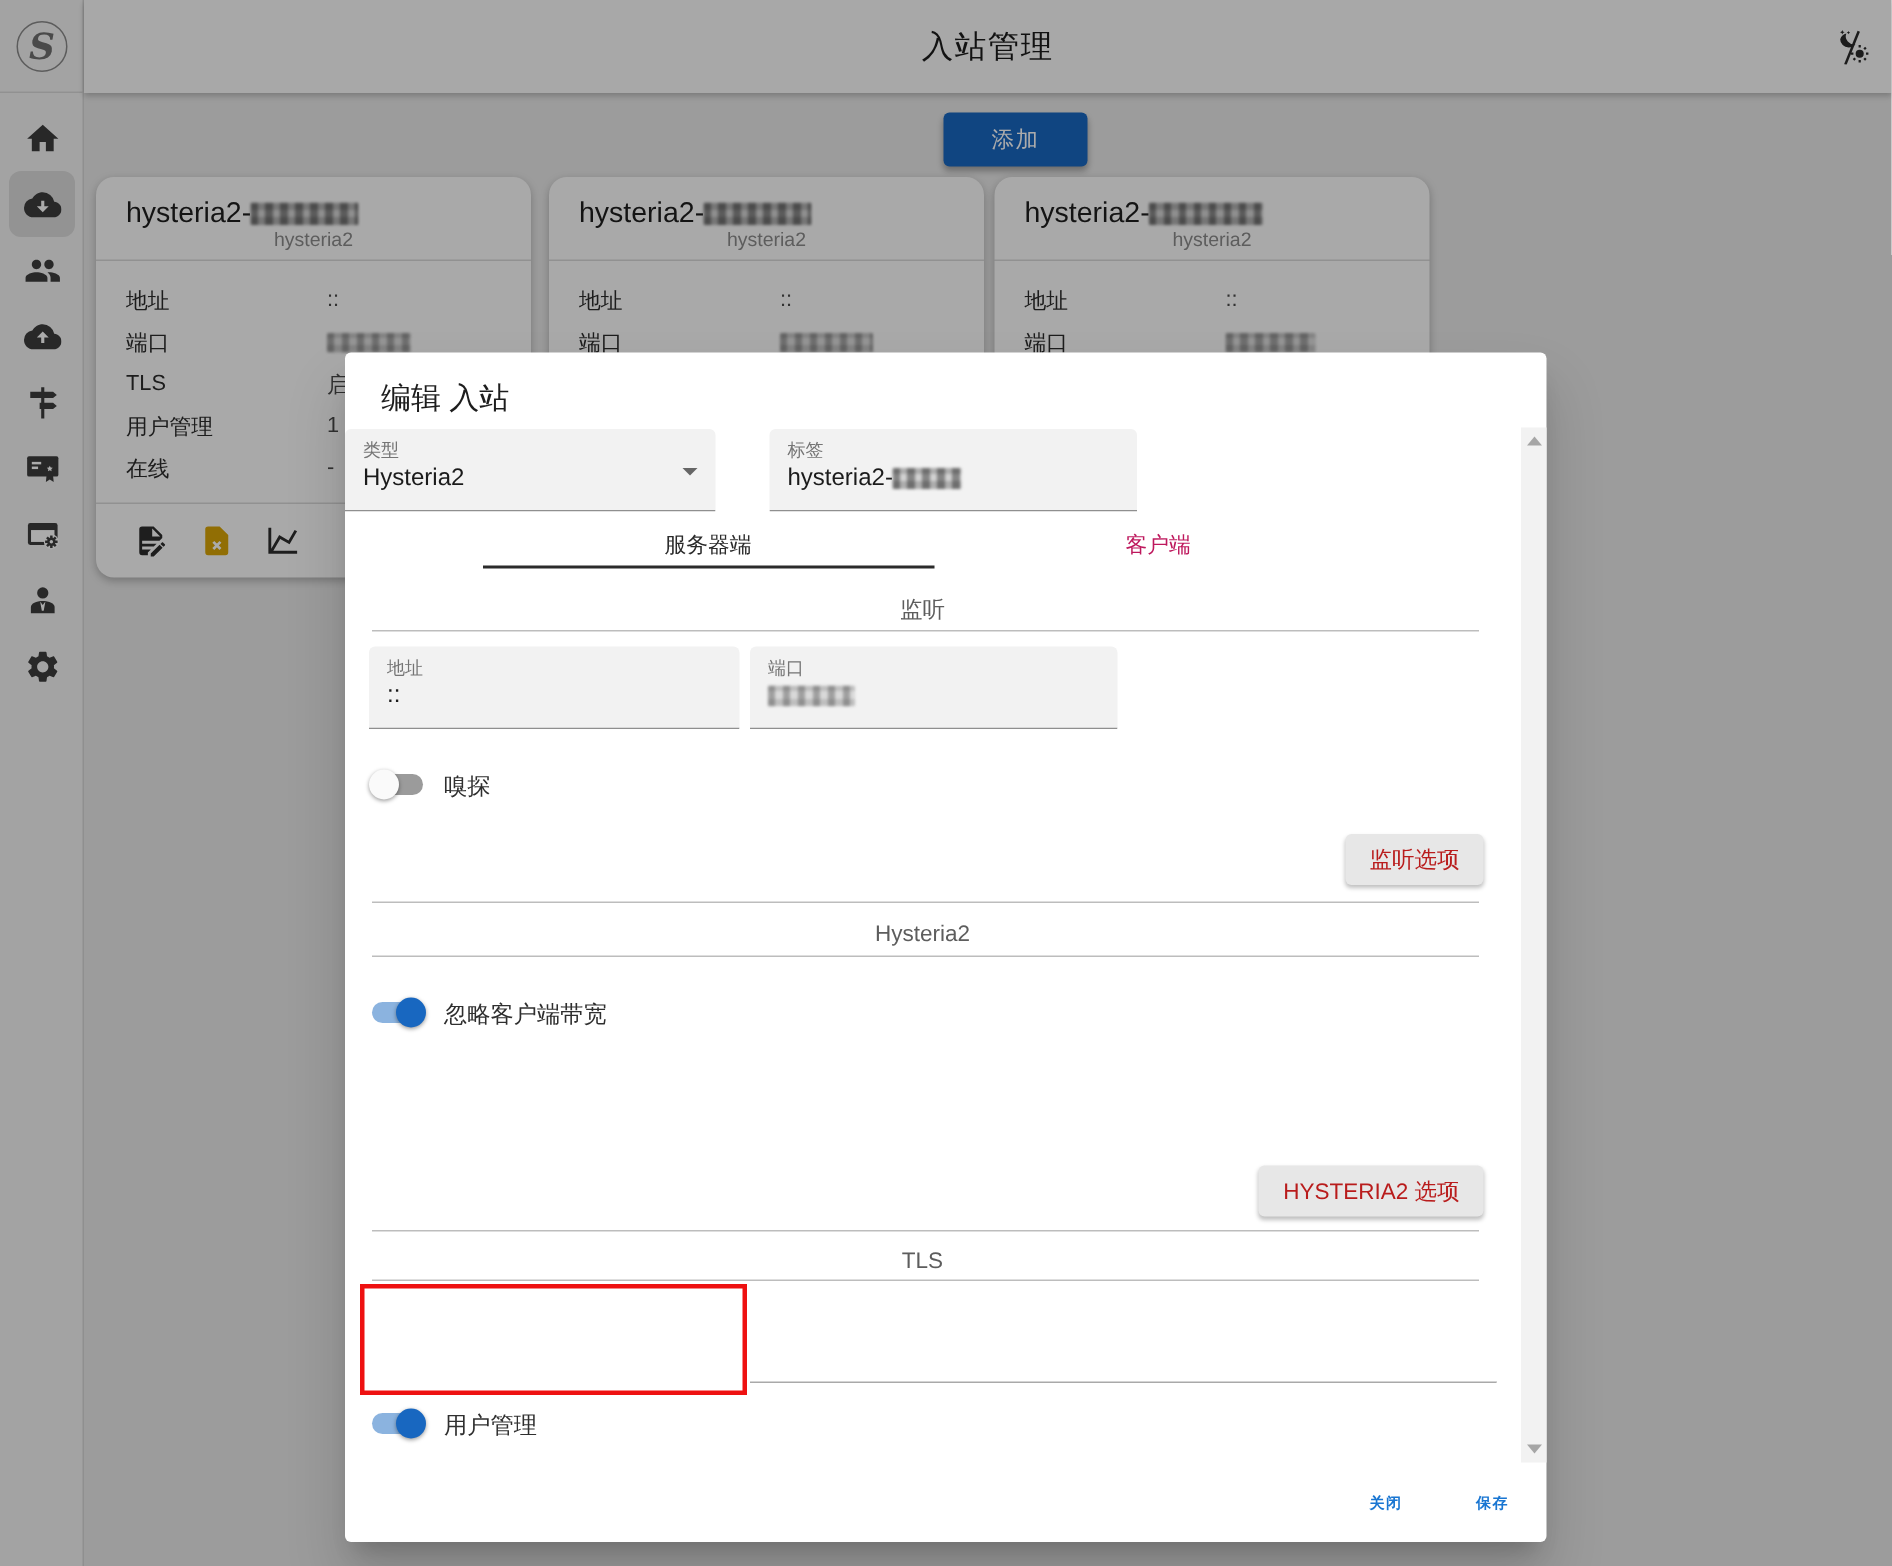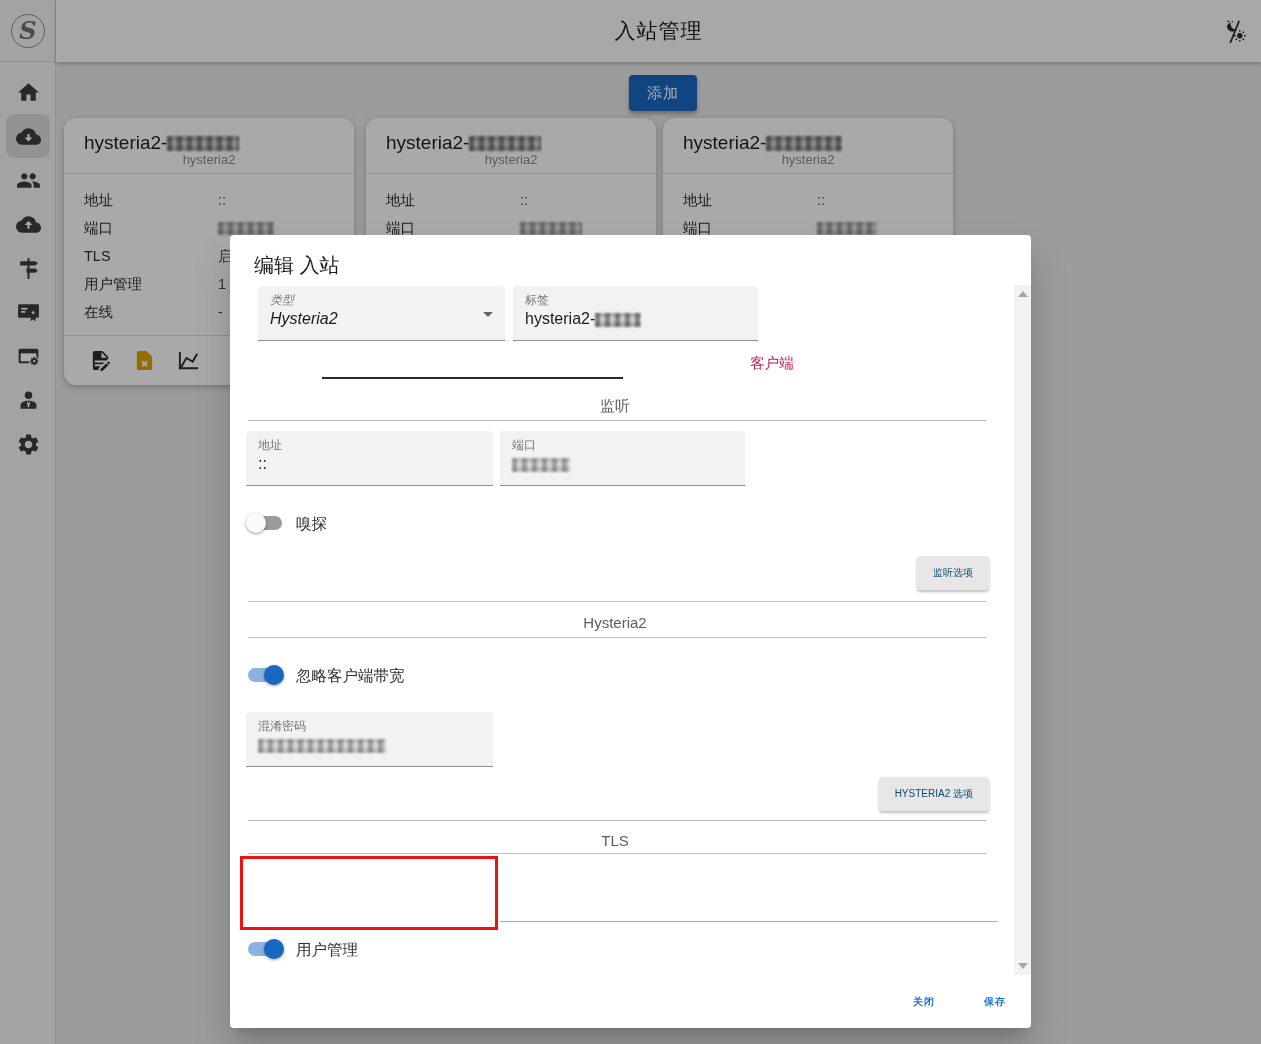--- a/index.html
+++ b/index.html
@@ -26,21 +26,21 @@
     box-shadow:0 2px 4px rgba(0,0,0,0.22); z-index:1; }
   .topbar-title { position:absolute; left:0; right:0; top:0; height:62px;
     display:flex; align-items:center; justify-content:center;
     font-size:21px; color:#1c1c1c; letter-spacing:1px; }
   .theme-btn { position:absolute; right:12px; top:17px; width:28px; height:28px; color:#2a2a2a;
     display:flex; align-items:center; justify-content:center; }
   .theme-btn svg { width:24px; height:24px; fill:currentColor; }
 
   
   .content { position:absolute; left:56px; top:62px; width:1205px; height:982px; background:#e9e9e9; }
-  .add-btn { position:absolute; left:573px; top:13px; height:36px; padding:0 18px;
+  .add-btn { position:absolute; left:573px; top:13px; height:36px; padding:0 32px;
     background:#1867c0; color:#fff; border:none; border-radius:4px; font-size:15px;
     box-shadow:0 3px 4px rgba(0,0,0,0.3); letter-spacing:1px; }
 
   
   .card { position:absolute; top:56px; width:290px; height:267px; background:#fdfdfd;
     border-radius:12px; box-shadow:0 2px 6px rgba(0,0,0,0.25); }
   .card1 { left:8px; } .card2 { left:310px; } .card3 { left:607px; }
   .card-title { padding:14px 20px 0 20px; font-size:19px; font-weight:500; color:#1f1f1f; white-space:nowrap; }
   .card-subtitle { text-align:center; font-size:13px; color:#8b8b8b; margin-top:-2px; padding-bottom:6px; }
   .card-div { height:1px; background:rgba(0,0,0,0.14); margin:0; }
@@ -92,21 +92,21 @@
   .switch .track { position:absolute; left:2px; top:5px; width:34px; height:14px; border-radius:7px; }
   .switch .thumb { position:absolute; top:2px; width:20px; height:20px; border-radius:50%;
     box-shadow:0 1px 3px rgba(0,0,0,.4); }
   .switch.off .track { background:#9b9b9b; }
   .switch.off .thumb { left:0; background:#fafafa; }
   .switch.on .track { background:rgba(24,103,192,.5); }
   .switch.on .thumb { left:18px; background:#1867c0; }
   .switch-label { position:absolute; font-size:15.5px; color:#2f2f2f; }
 
   .ghost-btn { position:absolute; height:34px; padding:16px 16px; background:#e7e7e7; border:none;
-    border-radius:4px; font-size:10px; color:#0c4a6e; box-shadow:0 2px 3px rgba(0,0,0,.25);
+    border-radius:4px; font-size:15px; color:#b91c1c; box-shadow:0 2px 3px rgba(0,0,0,.25);
     display:flex; align-items:center; }
 
   .red-box { position:absolute; left:10px; top:571px; width:258px; height:74px;
     border:3px solid #ee1111; }
 
   .long-line { position:absolute; left:270px; top:636px; width:498px; height:1px;
     background:#a9a9a9; border-radius:0 0 3px 0; }
 
   
   .mscroll { position:absolute; right:0; top:50px; bottom:53px; width:17px; background:#f2f2f2; }
@@ -312,30 +312,31 @@
     </div>
   </div>
 
   <div class="overlay"></div>
 
   <div class="modal">
     <div class="modal-title">编辑 入站</div>
 
     <div class="modal-body">
 
-      <div class="field" style="left:28px; top:1px; width:247px;font-style:italic;">
+      <div class="field" style="left:0; top:1px; width:247px;">
         <div class="flabel">类型</div>
         <div class="fvalue">Hysteria2</div>
         <div class="sel-arrow"></div>
       </div>
       <div class="field" style="left:283px; top:1px; width:245px;">
         <div class="flabel">标签</div>
         <div class="fvalue"><span>hysteria2-</span><span class="masked" style="width:46px;height:14px;"></span></div>
       </div>
 
+      <div class="tab server">服务器端</div>
       <div class="tab client">客户端</div>
       <div class="tab-underline"></div>
 
       <div class="section-title" style="top:112px;">监听</div>
       <div class="hdiv" style="top:135px;"></div>
 
       <div class="field" style="left:16px; top:146px; width:247px;">
         <div class="flabel">地址</div>
         <div class="fvalue">::</div>
       </div>
@@ -355,24 +356,20 @@
 
       <div class="section-title" style="top:329px;">Hysteria2</div>
       <div class="hdiv" style="top:352px;"></div>
 
       <div class="switch on" style="left:16px; top:378px;">
         <div class="track"></div>
         <div class="thumb"></div>
       </div>
       <div class="switch-label" style="left:66px; top:381px;">忽略客户端带宽</div>
 
-      <div class="field" style="left:16px; top:427px; width:247px;">
-        <div class="flabel">混淆密码</div>
-        <div class="fvalue"><span class="masked lite" style="width:128px;height:14px;"></span></div>
-      </div>
 
       <button class="ghost-btn" style="right:42px; top:492px;">HYSTERIA2 选项</button>
       <div class="hdiv" style="top:535px;"></div>
 
       <div class="section-title" style="top:547px;">TLS</div>
       <div class="hdiv" style="top:568px;"></div>
 
       <div class="red-box"></div>
       <div class="long-line"></div>
 

